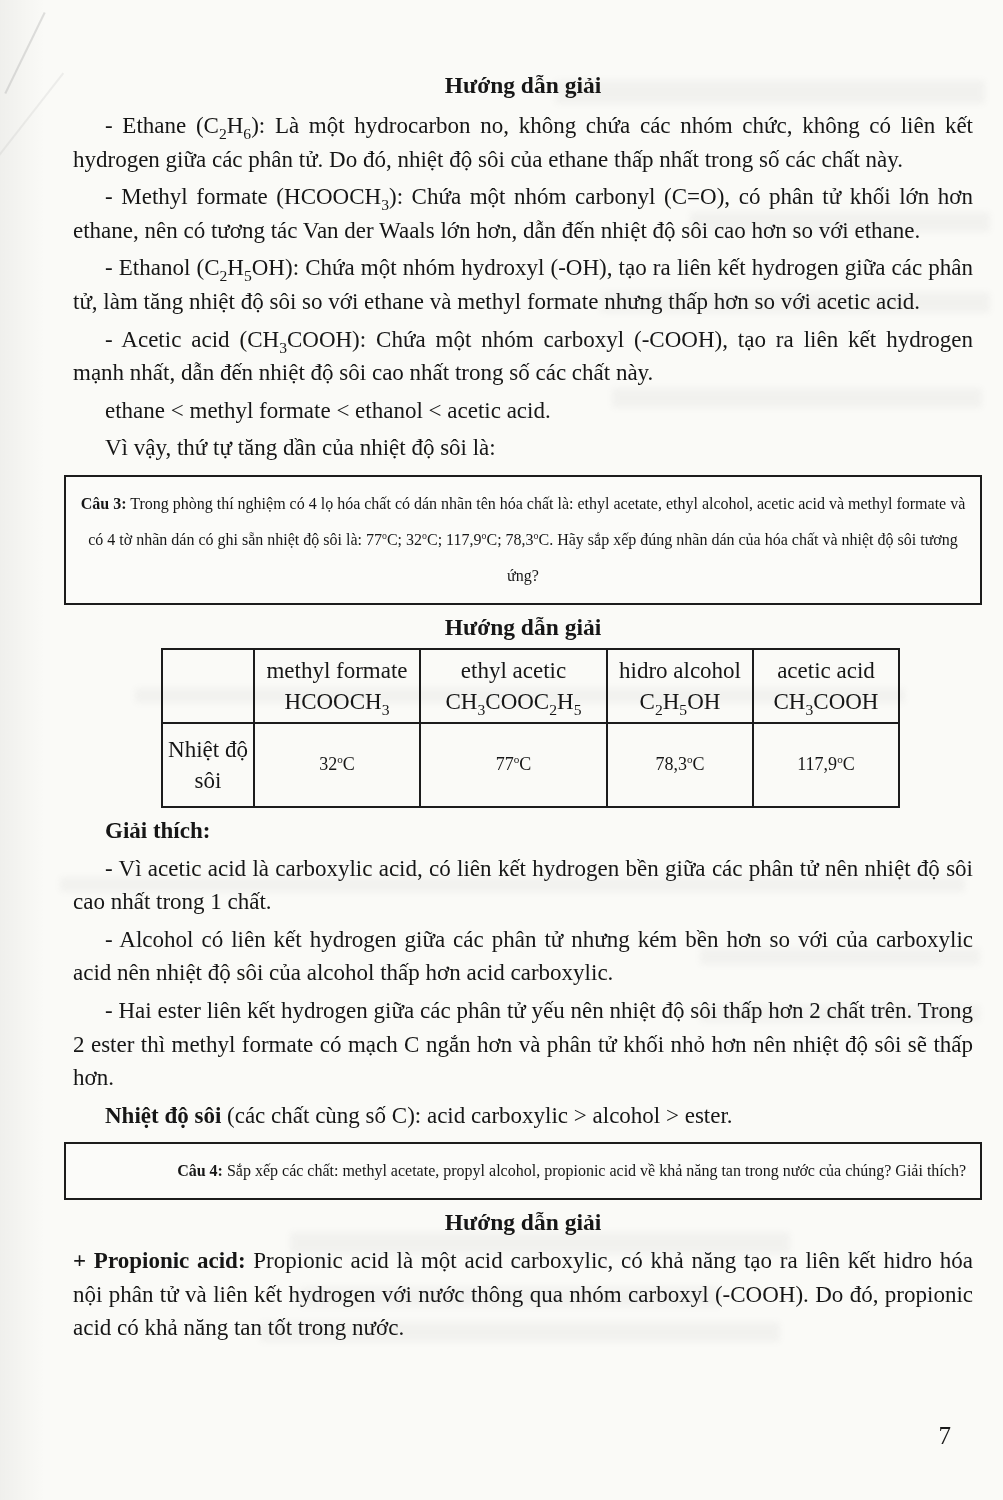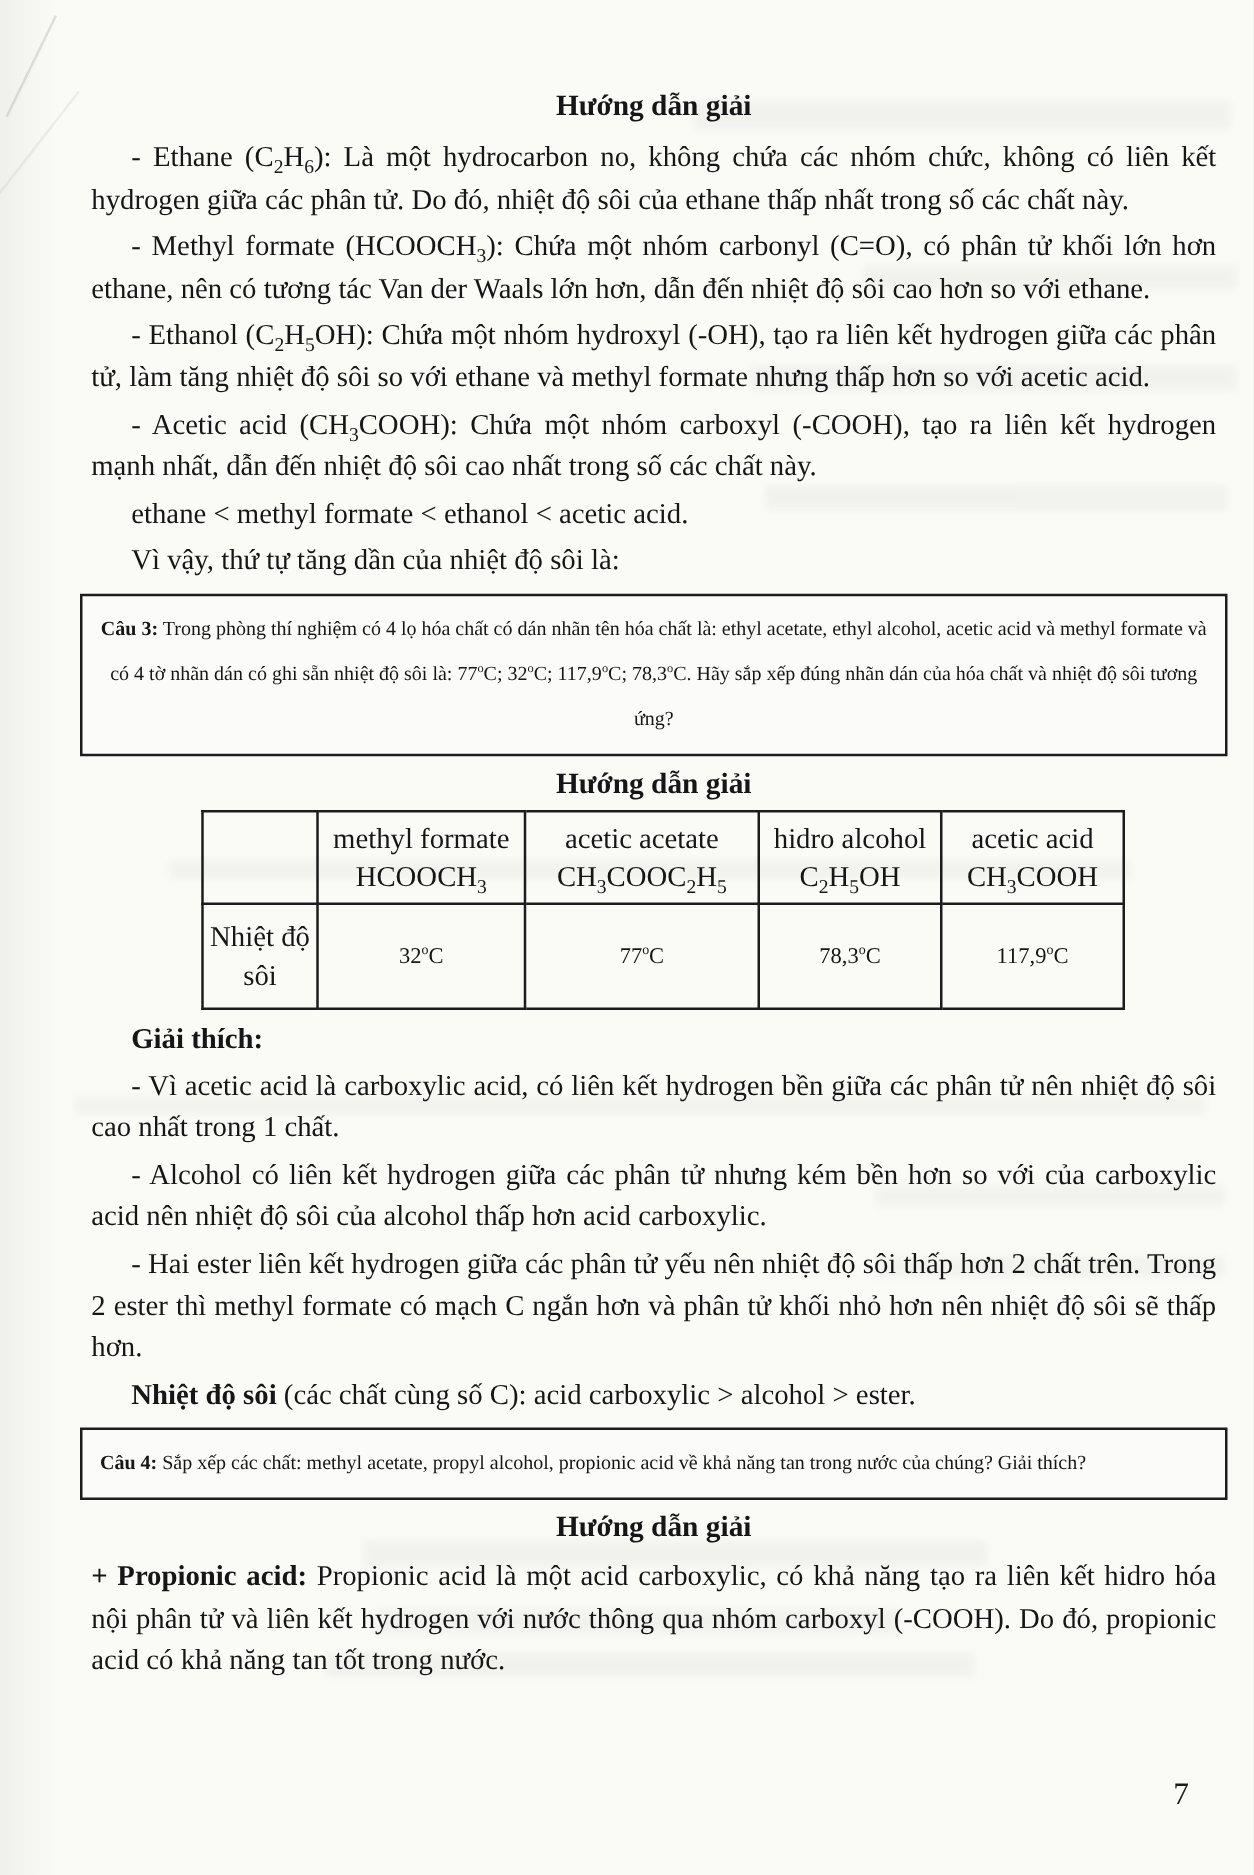--- a/index.html
+++ b/index.html
@@ -21,21 +21,21 @@
     margin:0 0 4px 0;font-size:23px;line-height:33.6px;
     text-align:justify;text-indent:32px;
   }
   .no-indent{text-indent:0;}
   .qbox{
     border:2px solid #1c1c1c;background:rgba(255,255,255,0.25);
     margin:10px -9px 7px -9px;padding:9px 14px;
   }
   .qbox .box-text{margin:0;font-size:16px;line-height:36px;text-indent:0;}
   .qbox-center .box-text{text-align:center;}
-  .qbox-left .box-text{text-align:left;padding-left:30px;text-indent:-30px;}
+  .qbox-left .box-text{text-align:right;padding-left:30px;text-indent:-30px;}
   table.bp{
     border-collapse:collapse;margin:3px 0 6px 88px;table-layout:fixed;
   }
   table.bp th, table.bp td{
     border:2px solid #1c1c1c;font-weight:normal;text-align:center;
     font-size:23px;line-height:31px;padding:5px 4px;vertical-align:middle;
     overflow:hidden;
   }
   table.bp td.bpv{font-size:18px;height:72px;}
   sub{font-size:68%;line-height:0;}
@@ -94,21 +94,21 @@
           <col style="width:146px">
       </colgroup>
       <tbody>
           <tr>
         <th></th>
         <th>
           <div>methyl formate</div>
           <div>HCOOCH<sub>3</sub></div>
         </th>
         <th>
-          <div>acetic acetate</div>
+          <div>ethyl acetic</div>
           <div>CH<sub>3</sub>COOC<sub>2</sub>H<sub>5</sub></div>
         </th>
         <th>
           <div>hidro alcohol</div>
           <div>C<sub>2</sub>H<sub>5</sub>OH</div>
         </th>
         <th>
           <div>acetic acid</div>
           <div>CH<sub>3</sub>COOH</div>
         </th>

